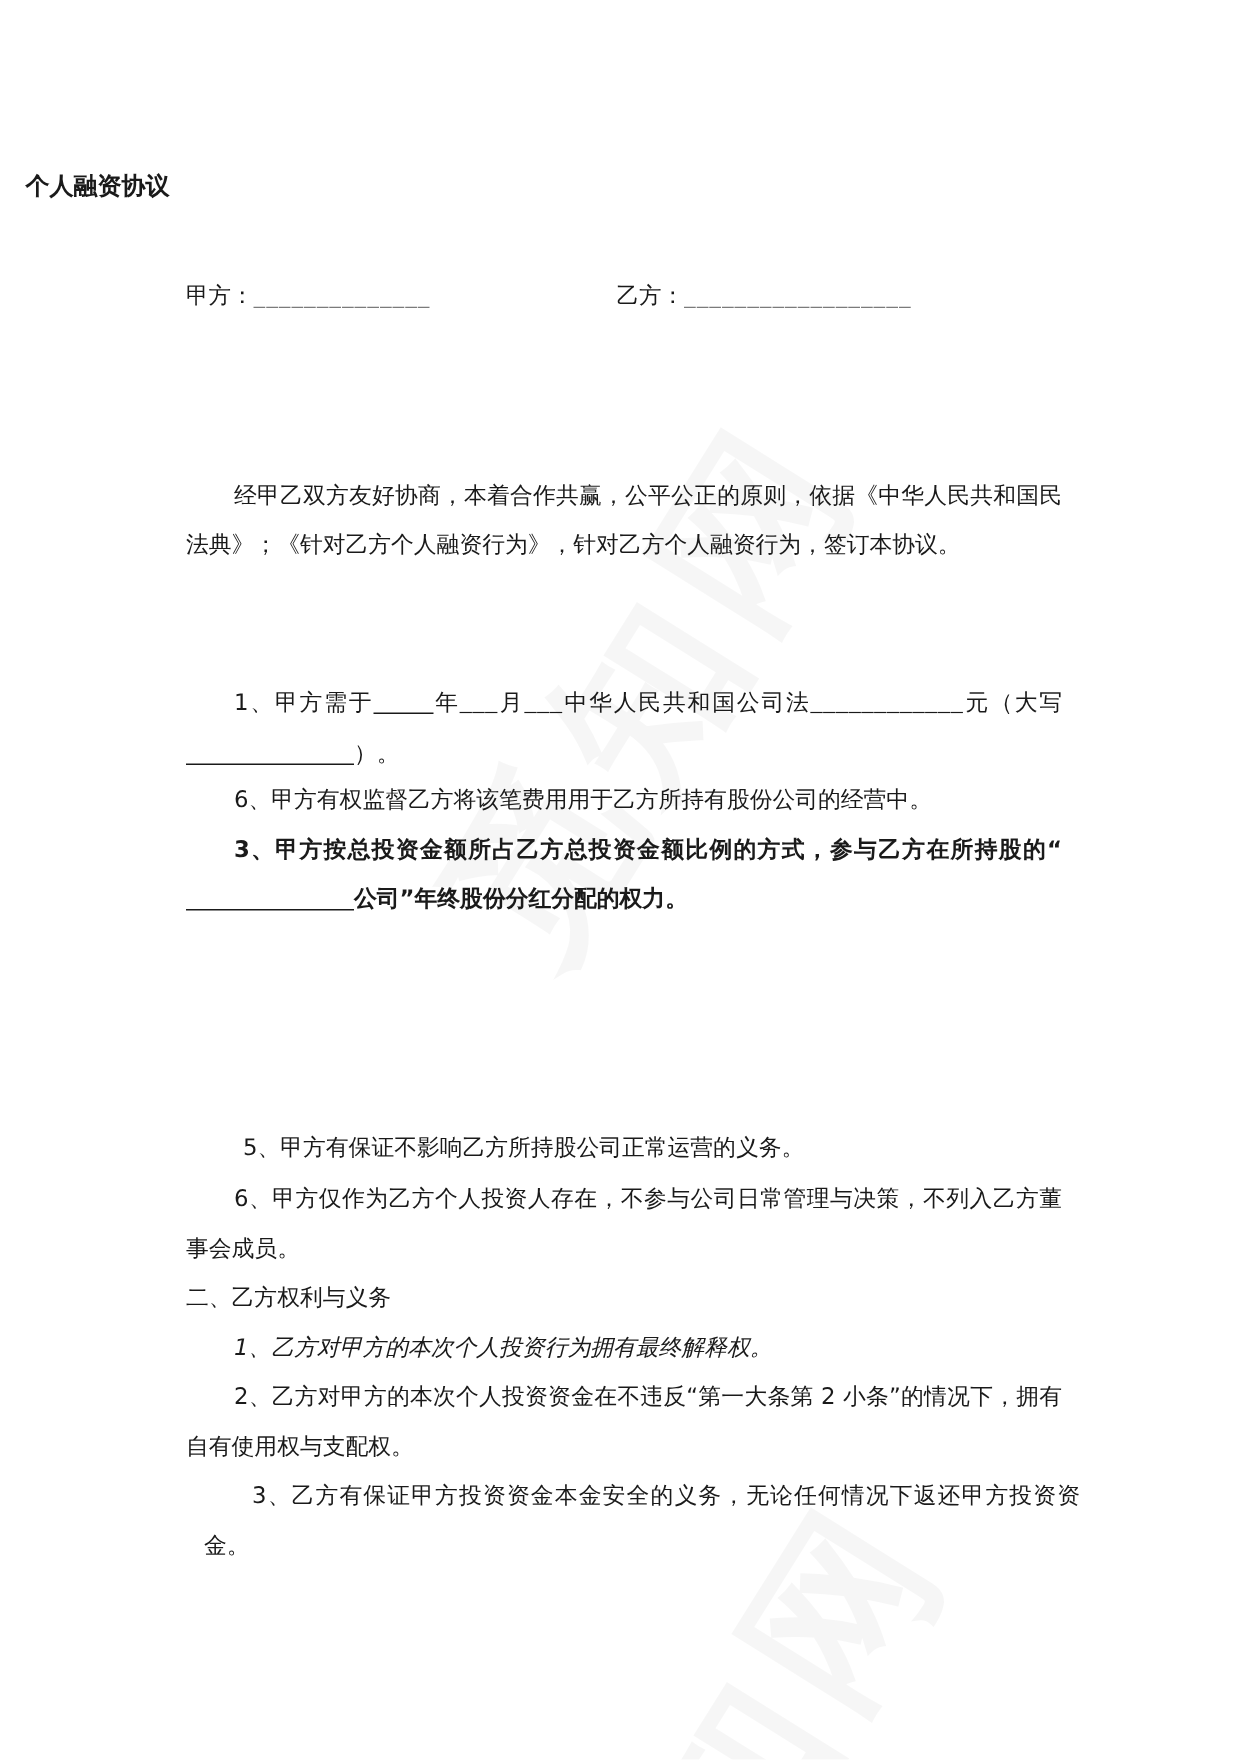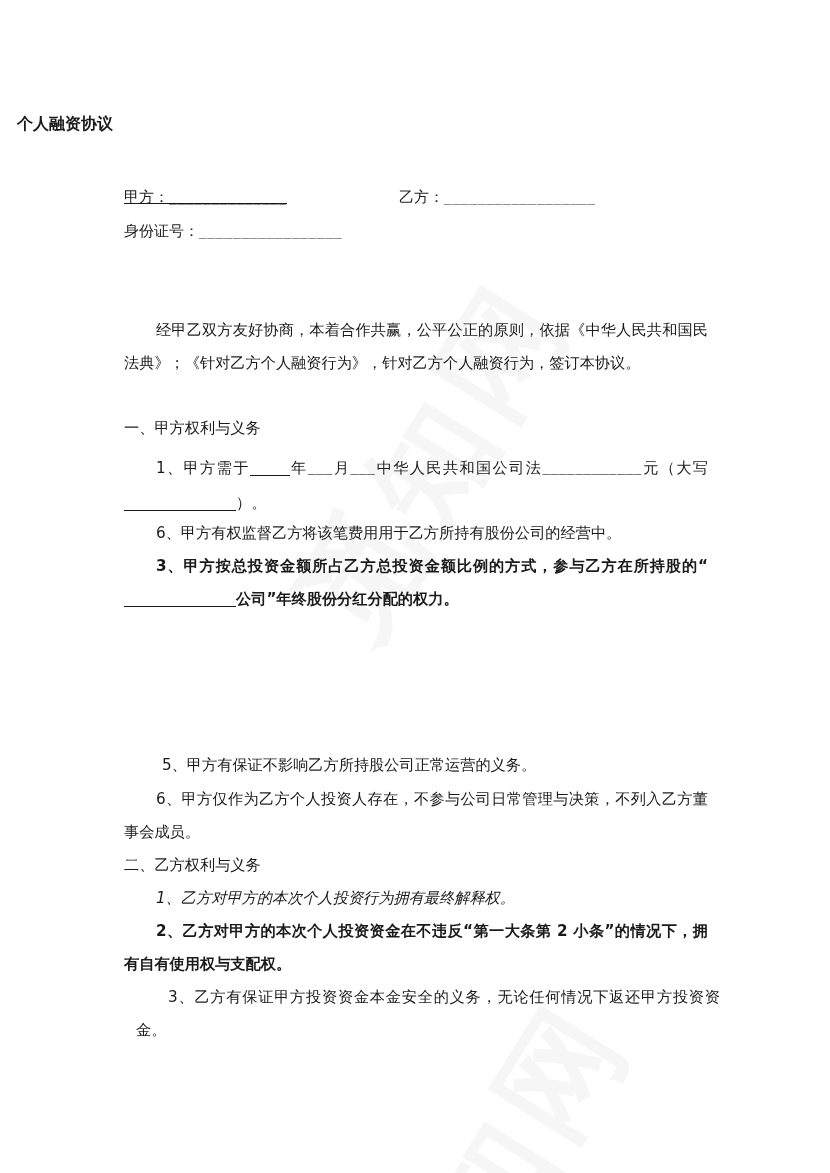--- a/index.html
+++ b/index.html
@@ -10,62 +10,58 @@
       transform: rotate(-58deg); white-space: nowrap; pointer-events: none; letter-spacing: 10px; }
     .wm1 { left: 240px; top: 380px; }
     .wm2 { left: 300px; top: 1100px; }
     .title { position: absolute; left: 0; width: 830px; top: 114px; text-align: left;
       font-size: 16px; font-weight: bold; margin-left: 17px; }
     .hdr { position: absolute; font-size: 15px; white-space: nowrap; }
     .ul { font-family: "DejaVu Sans Mono", "Liberation Mono", monospace; font-size: 13px; letter-spacing: 0.6px; }
     .para { position: absolute; left: 124px; width: 584px; font-size: 15.2px; line-height: 32.7px;
       text-align: justify; text-align-last: left; }
     .blank { display: inline-block; border-bottom: 1px solid #1a1a1a; height: 16px; vertical-align: -3px; }
-    .dash { font-family: Liberation Mono, monospace; font-size: 13px; letter-spacing: 0.5px; }
+    .dash { font-family: Liberation Serif, serif; font-size: 16px; letter-spacing: 0.5px; }
     .indent { text-indent: 32px; }
     .indent2 { text-indent: 38px; }
   </style>
 </head>
 <body>
 
 <div class="page">
   <div class="watermark wm1">觅知网</div>
   <div class="watermark wm2">觅知网</div>
 
   <div class="title">个人融资协议</div>
 
-  <div class="hdr" style="left:124px; top:188px;text-decoration:underline;">
+  <div class="hdr" style="left:124px; top:188px;">
     <span>甲方：</span><span class="ul">______________</span>
   </div>
-  <div class="hdr" style="left:399px; top:188px;text-align:center;">
+  <div class="hdr" style="left:411px; top:188px;text-align:center;">
     <span>乙方：</span><span class="ul">__________________</span>
-  </div>
-  <div class="hdr" style="left:124px; top:222px;">
-    <span>身份证号：</span><span class="ul">_________________</span>
   </div>
 
   <div class="para indent" style="top:314px;">经甲乙双方友好协商，本着合作共赢，公平公正的原则，依据《中华人民共和国民法典》；《针对乙方个人融资行为》，针对乙方个人融资行为，签订本协议。</div>
 
-  <div class="para" style="top:412px;">一、甲方权利与义务</div>
 
   <div class="para indent" style="top:452px;">
     <span>1、甲方需于</span><span class="blank" style="width:40px;"></span><span>年</span><span class="dash">___</span><span>月</span><span class="dash">___</span><span>中华人民共和国公司法</span><span class="dash">____________</span><span>元（大写</span><span class="blank" style="width:112px;"></span><span>）。</span>
   </div>
 
   <div class="para indent" style="top:517px;">6、甲方有权监督乙方将该笔费用用于乙方所持有股份公司的经营中。</div>
 
   <div class="para indent" style="top:550px;font-weight:bold;">
     <span>3、甲方按总投资金额所占乙方总投资金额比例的方式，参与乙方在所持股的“</span><span class="blank" style="width:112px;"></span><span>公司”年终股份分红分配的权力。</span>
   </div>
 
 
   <div class="para indent2" style="top:749px;">5、甲方有保证不影响乙方所持股公司正常运营的义务。</div>
 
   <div class="para indent" style="top:783px;">6、甲方仅作为乙方个人投资人存在，不参与公司日常管理与决策，不列入乙方董事会成员。</div>
 
   <div class="para" style="top:849px;">二、乙方权利与义务</div>
 
   <div class="para indent" style="top:882px;font-style:italic;">1、乙方对甲方的本次个人投资行为拥有最终解释权。</div>
 
-  <div class="para indent" style="top:915px;font-weight:bold;">2、乙方对甲方的本次个人投资资金在不违反“第一大条第 2 小条”的情况下，拥有自有使用权与支配权。</div>
+  <div class="para indent" style="top:915px;">2、乙方对甲方的本次个人投资资金在不违反“第一大条第 2 小条”的情况下，拥有自有使用权与支配权。</div>
 
   <div class="para indent" style="top:981px;margin-left:12px;">3、乙方有保证甲方投资资金本金安全的义务，无论任何情况下返还甲方投资资金。</div>
 </div>
 
 </body></html>

